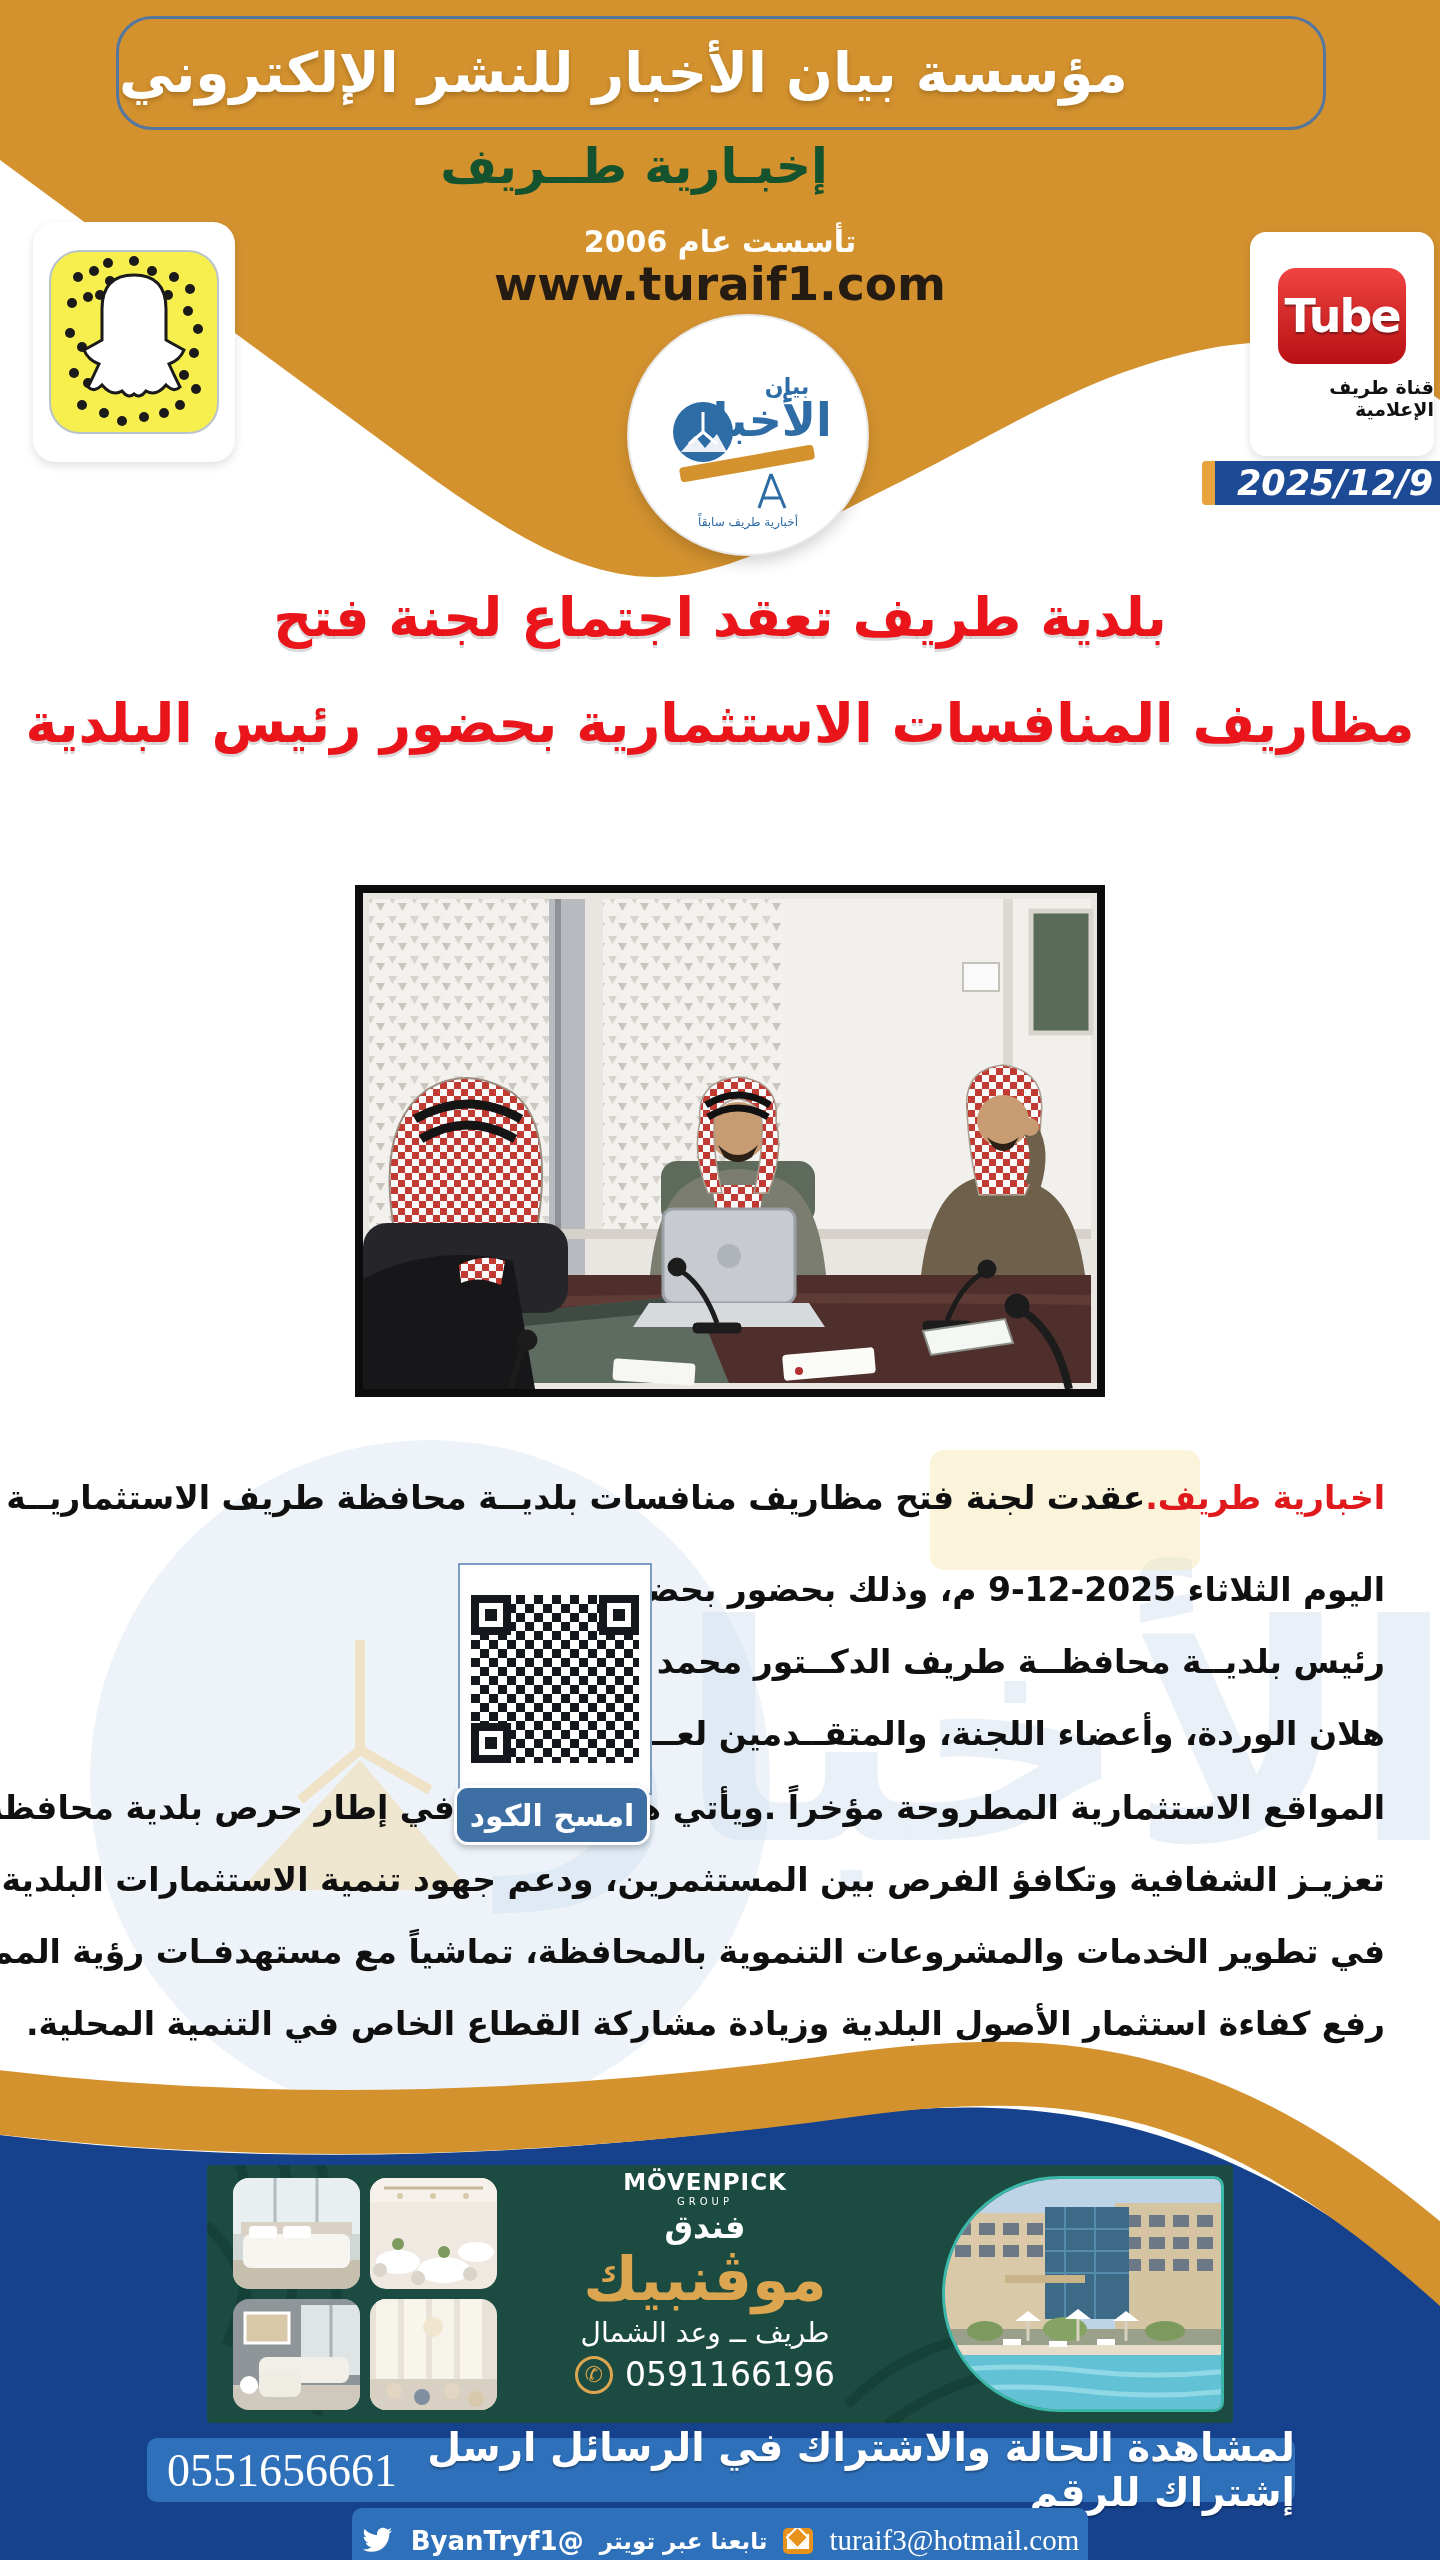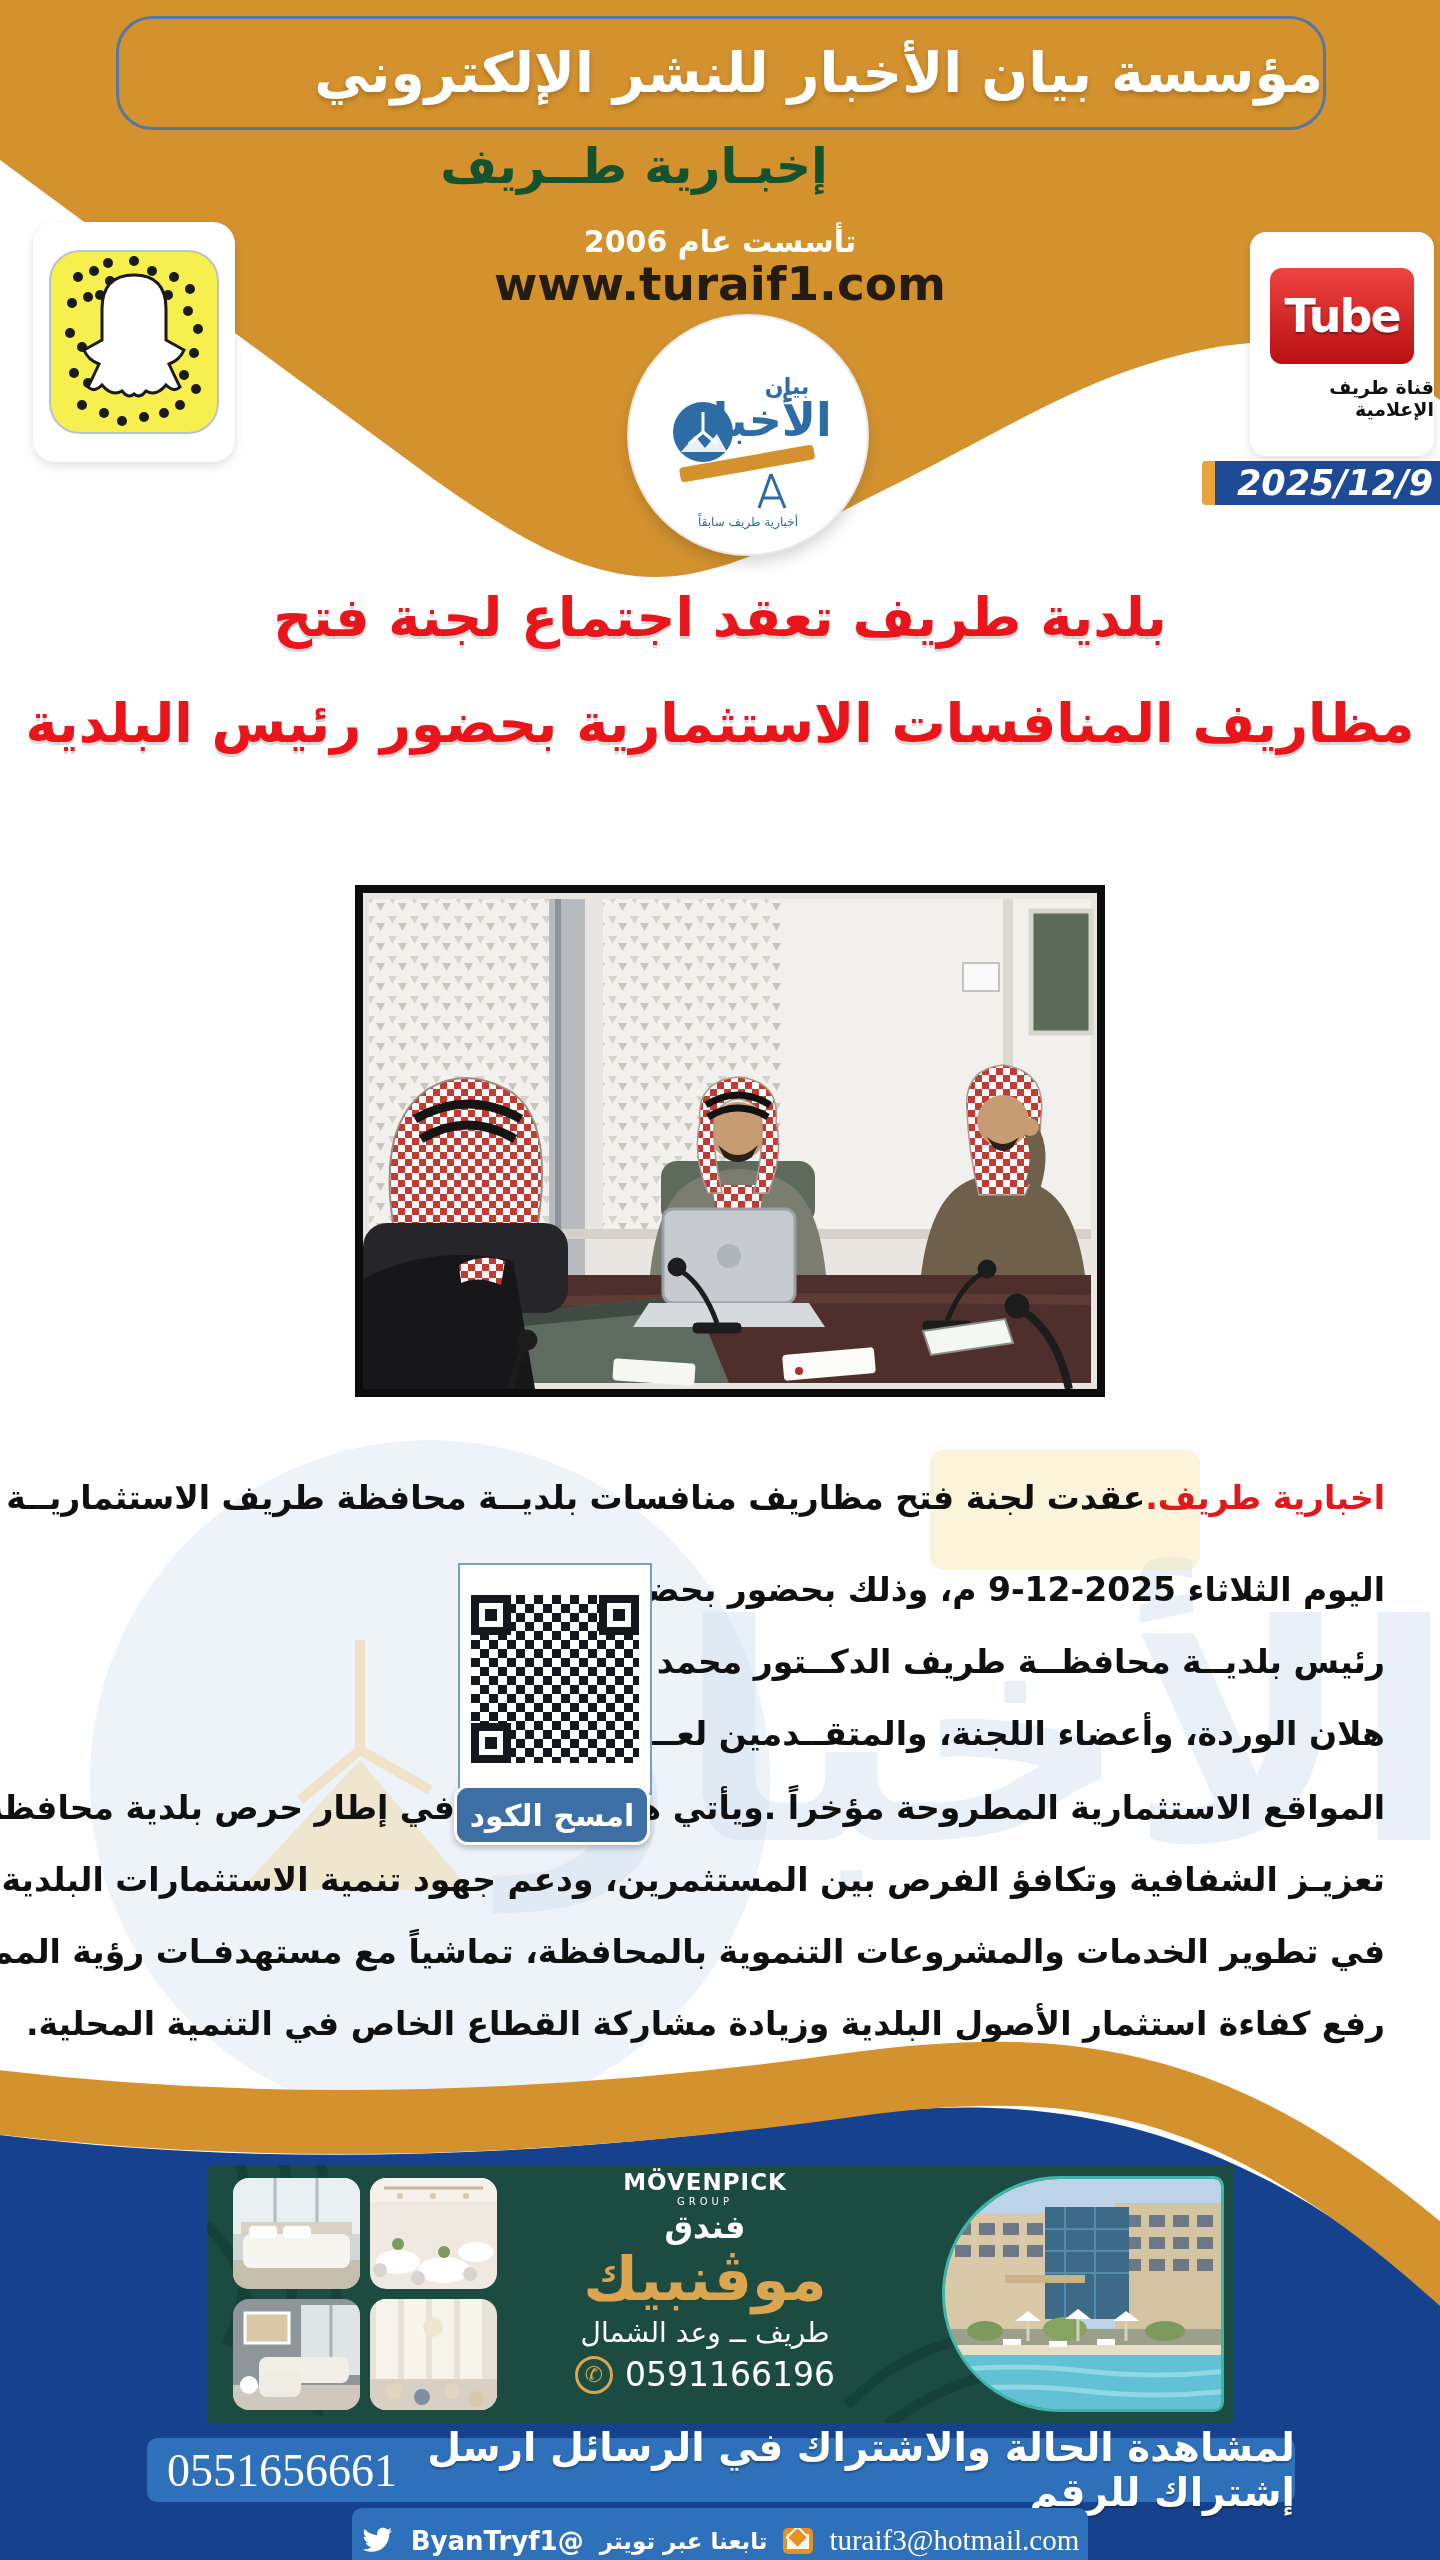--- a/index.html
+++ b/index.html
@@ -2,30 +2,30 @@
 <html lang="ar"><head>
 <meta charset="utf-8">
 <style>
   html,body{margin:0;padding:0;background:#ffffff;}
   .page{position:relative;width:1440px;height:2560px;background:#ffffff;overflow:hidden;
         font-family:"DejaVu Sans","Liberation Sans",sans-serif;}
   .abs{position:absolute;}
   
   .hdr-svg{left:0;top:0;width:1440px;height:680px;}
   .title-box{left:116px;top:16px;width:1204px;height:108px;border:3px solid #55779f;border-radius:36px;
-             display:flex;align-items:center;justify-content:flex-start;direction:rtl;
+             display:flex;align-items:center;justify-content:flex-end;direction:rtl;
              color:#ffffff;font-size:55px;font-weight:bold;text-shadow:0 3px 5px rgba(92,60,8,.35);}
   .brand{left:0;top:138px;width:1268px;text-align:center;direction:rtl;color:#14532d;font-size:49px;font-weight:bold;}
   .founded{left:0;top:208px;width:1440px;text-align:center;direction:rtl;color:#fdfdfa;font-size:30px;font-weight:bold;margin-top:16px;}
   .website{left:0;top:256px;width:1440px;text-align:center;color:#241c12;font-size:47px;font-weight:bold;}
   .snapcard{left:33px;top:222px;width:202px;height:240px;background:#ffffff;border-radius:22px;
             box-shadow:0 4px 10px rgba(0,0,0,.12);display:flex;align-items:center;justify-content:center;}
   .tubecard{left:1250px;top:232px;width:184px;height:224px;background:#ffffff;border-radius:16px;
             box-shadow:0 4px 10px rgba(0,0,0,.12);display:flex;flex-direction:column;align-items:center;justify-content:center;gap:12px;}
-  .tubebox{width:144px;height:96px;border-radius:12px;background:linear-gradient(#ef4440,#b80f14);
+  .tubebox{width:128px;height:96px;border-radius:18px;background:linear-gradient(#ef4440,#b80f14);
            display:flex;align-items:center;justify-content:center;color:#fff;font-size:46px;font-weight:bold;
            letter-spacing:-2px;text-shadow:0 2px 2px rgba(0,0,0,.4);}
   .tubecap{direction:rtl;color:#111;font-size:19px;font-weight:bold;}
   .logo-circle{left:629px;top:316px;width:238px;height:238px;background:#ffffff;border-radius:50%;
                box-shadow:0 0 0 2px #e8e8e8,0 8px 16px rgba(0,0,0,.18);}
   .datebadge{left:1202px;top:461px;height:44px;display:flex;align-items:stretch;}
   .datebadge .bar{width:13px;background:#e8a33d;border-radius:4px 0 0 4px;}
   .datebadge .num{background:#1d4a94;color:#fff;font-size:35px;font-weight:bold;display:flex;align-items:center;
                   padding:0 26px 0 22px;font-style:italic;}
   

